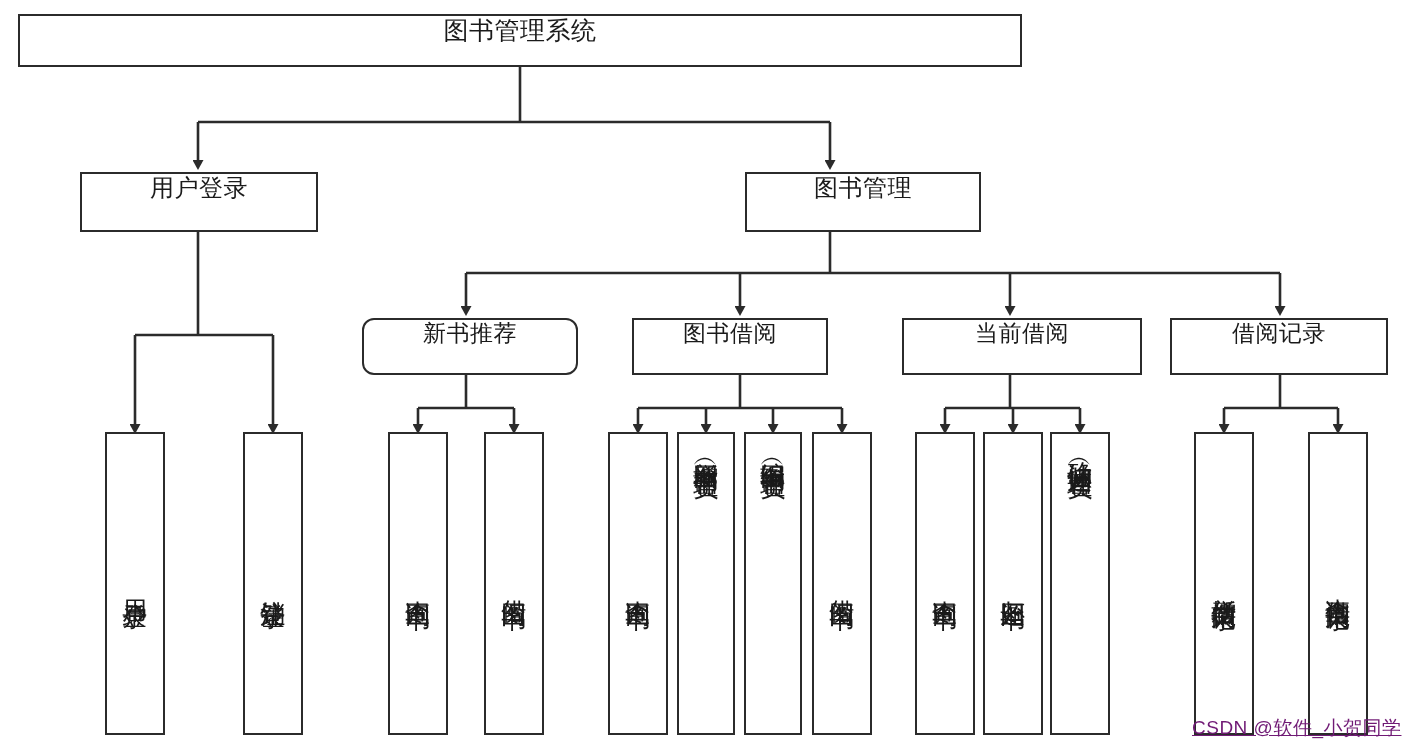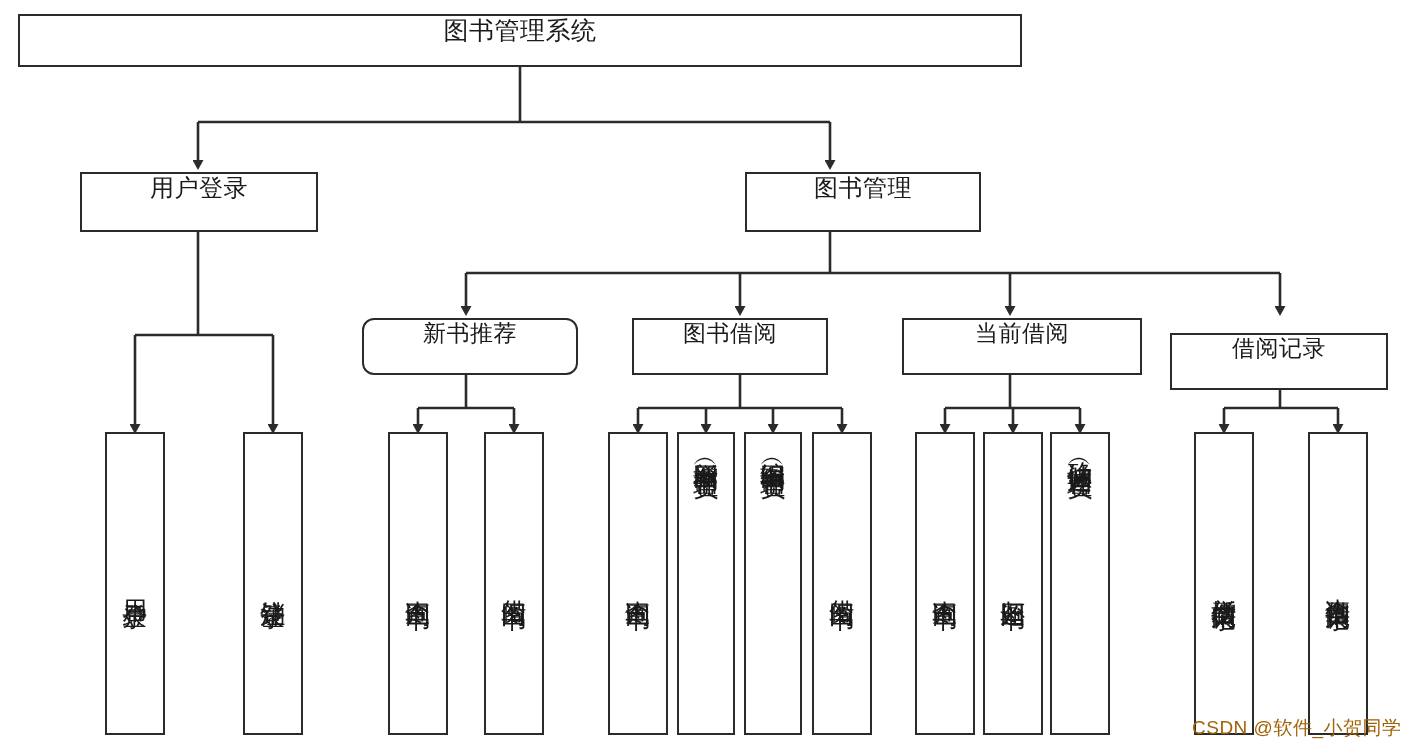--- a/index.html
+++ b/index.html
@@ -60,23 +60,24 @@
     letter-spacing: 2px;
     white-space: nowrap;
   }
   .node.leaf.tall-center {
     align-items: center;
     padding-top: 0;
   }
   .watermark {
     position: absolute;
     font-size: 19px;
-    color: #a16207;
+    color: #701a75;
     white-space: nowrap;
     letter-spacing: 0.5px;
+    text-decoration: underline;
   }
 </style>
 </head>
 <body>
 
 <div id="canvas">
 
   <svg class="connectors" viewBox="0 0 1405 747" xmlns="http://www.w3.org/2000/svg">
     <defs>
       <marker id="arrow" markerWidth="10" markerHeight="11" refX="1" refY="5.5" orient="auto" markerUnits="userSpaceOnUse">
@@ -140,21 +141,21 @@
 
   <div class="node level3" style="left:362px; top:318px; width:216px; height:57px;border-radius:12px;">
     <span class="label">新书推荐</span>
   </div>
   <div class="node level3" style="left:632px; top:318px; width:196px; height:57px;">
     <span class="label">图书借阅</span>
   </div>
   <div class="node level3" style="left:902px; top:318px; width:240px; height:57px;">
     <span class="label">当前借阅</span>
   </div>
-  <div class="node level3" style="left:1170px; top:333px; width:218px; height:57px;">
+  <div class="node level3" style="left:1170px; top:318px; width:218px; height:57px;">
     <span class="label">借阅记录</span>
   </div>
 
   <div class="node leaf tall-center" style="left:105px; top:432px; width:60px; height:303px;">
     <span class="label">用户登录</span>
   </div>
   <div class="node leaf tall-center" style="left:243px; top:432px; width:60px; height:303px;">
     <span class="label">注销登录</span>
   </div>
 

